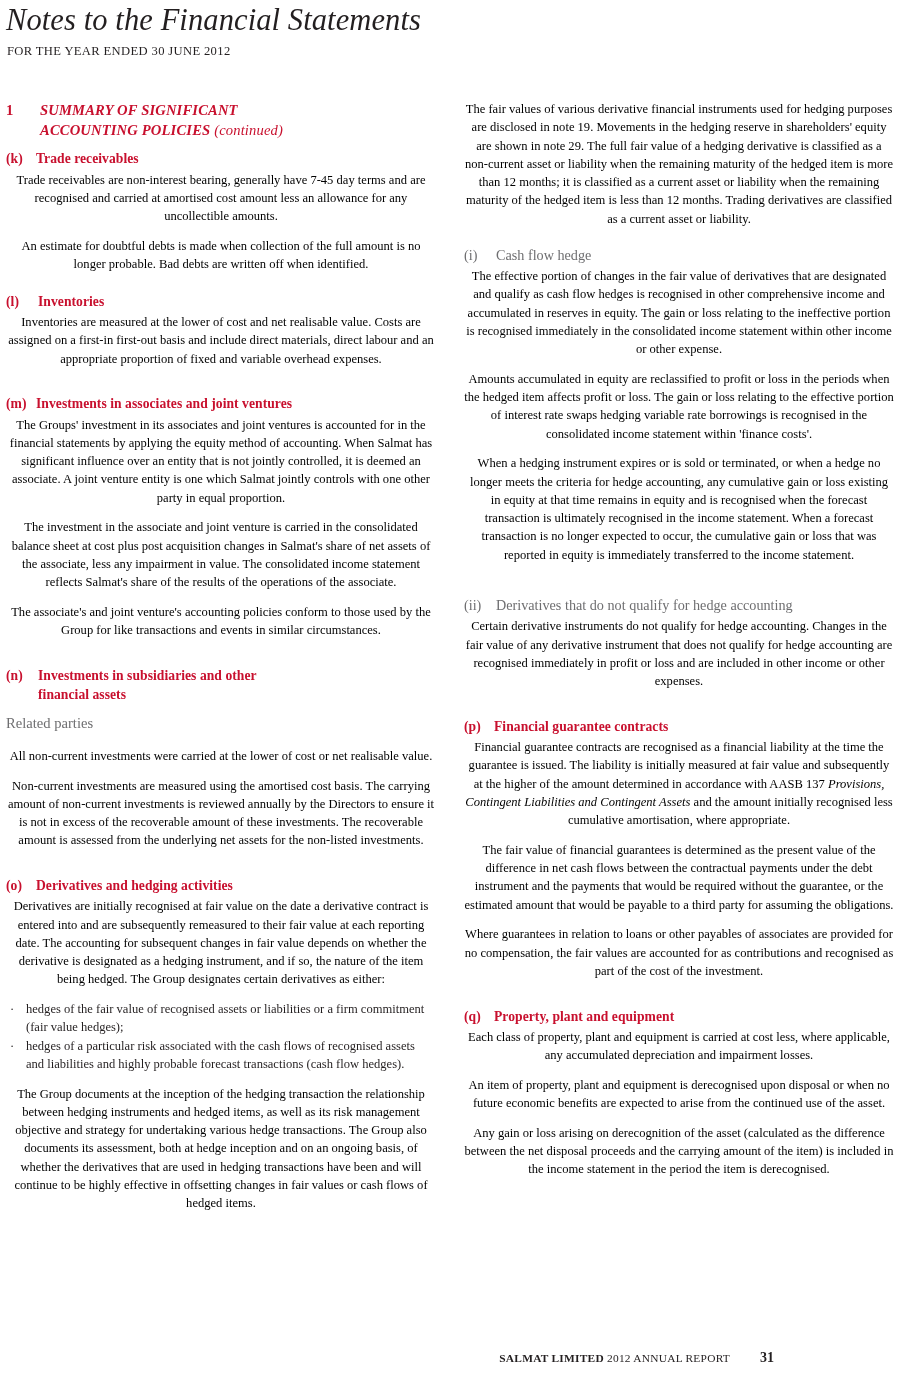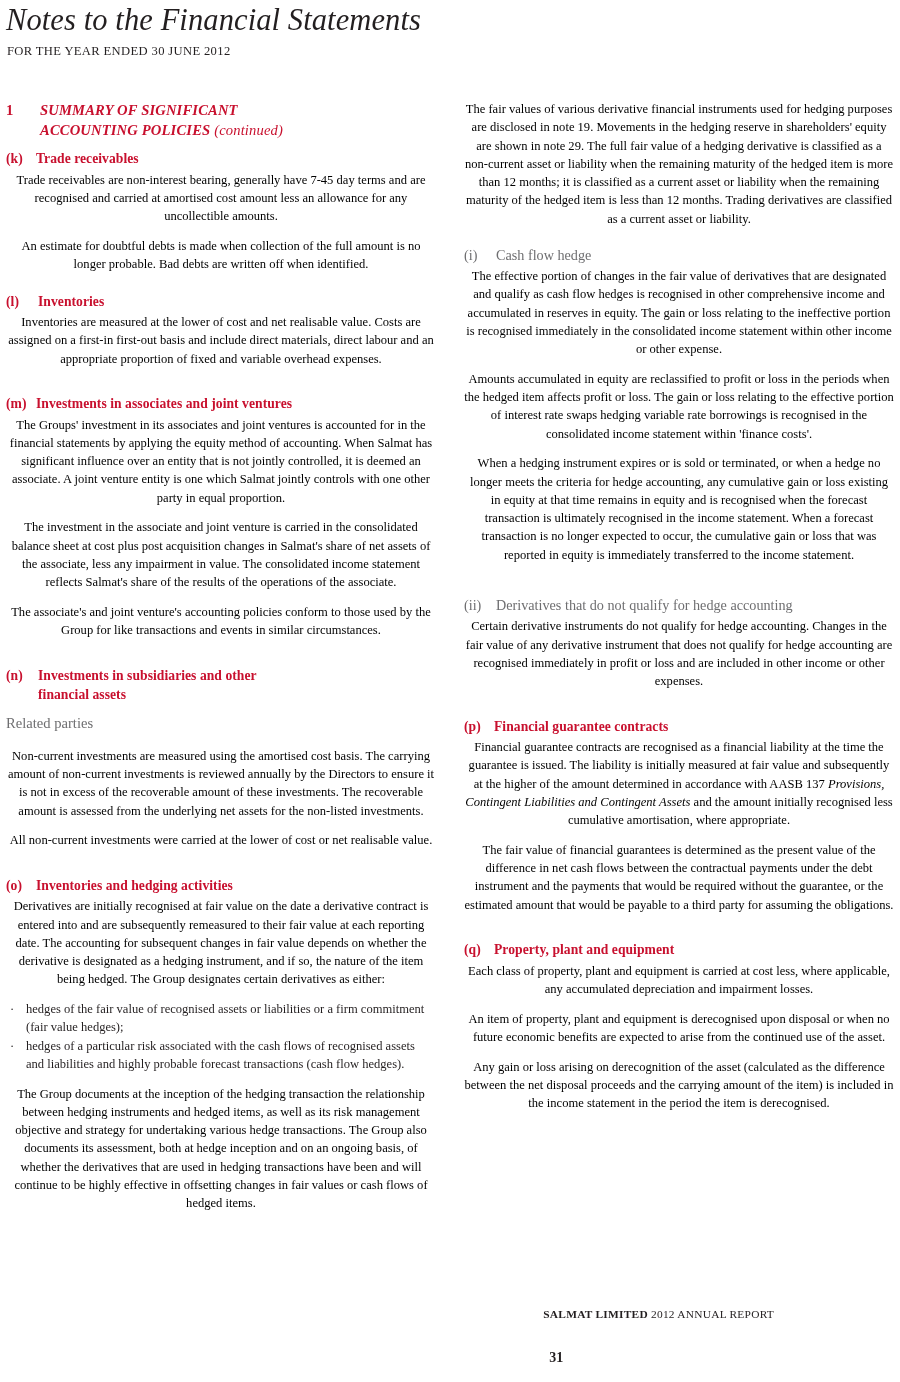--- a/index.html
+++ b/index.html
@@ -172,22 +172,21 @@
     right: 6px;
     bottom: 16px;
     height: 20px;
   }
   .footer-inner {
     position: absolute;
     right: 0;
     bottom: 0;
     display: flex;
     align-items: baseline;
-    gap: 30px;
-    flex-direction: column;
+    gap: 24px;
   }
   .footer-text {
     font-size: 11.4px;
     letter-spacing: 0.25px;
     color: #231f20;
     white-space: nowrap;
   }
   .footer-text .brand {
     font-weight: bold;
   }
@@ -251,28 +250,28 @@
 
       <h3 class="sec">
         <span class="lbl">(n)</span>
         <span class="txt">
           <span>Investments in subsidiaries and other</span><br>
           <span>financial assets</span>
         </span>
       </h3>
       <div class="gap-sm"></div>
       <h4 class="plain">Related parties</h4>
+      <p class="body">All non-current investments were carried at the lower of cost or net realisable value.</p>
       <p class="body">Non-current investments are measured using the amortised cost basis. The carrying amount of non-current investments is reviewed annually by the Directors to ensure it is not in excess of the recoverable amount of these investments. The recoverable amount is assessed from the underlying net assets for the non-listed investments.</p>
-      <p class="body">All non-current investments were carried at the lower of cost or net realisable value.</p>
 
       <div class="gap-md"></div>
 
       <h3 class="sec tight">
         <span class="lbl">(o)</span>
-        <span class="txt">Inventories and hedging activities</span>
+        <span class="txt">Derivatives and hedging activities</span>
       </h3>
       <p class="body">Derivatives are initially recognised at fair value on the date a derivative contract is entered into and are subsequently remeasured to their fair value at each reporting date. The accounting for subsequent changes in fair value depends on whether the derivative is designated as a hedging instrument, and if so, the nature of the item being hedged. The Group designates certain derivatives as either:</p>
       <ul class="bullets">
         <li>
           <span class="dot">·</span>
           <span>hedges of the fair value of recognised assets or liabilities or a firm commitment (fair value hedges);</span>
         </li>
         <li>
           <span class="dot">·</span>
           <span>hedges of a particular risk associated with the cash flows of recognised assets and liabilities and highly probable forecast transactions (cash flow hedges).</span>
@@ -305,20 +304,21 @@
       <p class="body">Certain derivative instruments do not qualify for hedge accounting. Changes in the fair value of any derivative instrument that does not qualify for hedge accounting are recognised immediately in profit or loss and are included in other income or other expenses.</p>
 
       <div class="gap-md"></div>
 
       <h3 class="sec tight">
         <span class="lbl">(p)</span>
         <span class="txt">Financial guarantee contracts</span>
       </h3>
       <p class="body"><span>Financial guarantee contracts are recognised as a financial liability at the time the guarantee is issued. The liability is initially measured at fair value and subsequently at the higher of the amount determined in accordance with AASB 137 </span><em>Provisions, Contingent Liabilities and Contingent Assets</em><span> and the amount initially recognised less cumulative amortisation, where appropriate.</span></p>
       <p class="body">The fair value of financial guarantees is determined as the present value of the difference in net cash flows between the contractual payments under the debt instrument and the payments that would be required without the guarantee, or the estimated amount that would be payable to a third party for assuming the obligations.</p>
+      <p class="body">Where guarantees in relation to loans or other payables of associates are provided for no compensation, the fair values are accounted for as contributions and recognised as part of the cost of the investment.</p>
 
       <div class="gap-md"></div>
 
       <h3 class="sec tight">
         <span class="lbl">(q)</span>
         <span class="txt">Property, plant and equipment</span>
       </h3>
       <p class="body">Each class of property, plant and equipment is carried at cost less, where applicable, any accumulated depreciation and impairment losses.</p>
       <p class="body">An item of property, plant and equipment is derecognised upon disposal or when no future economic benefits are expected to arise from the continued use of the asset.</p>
       <p class="body">Any gain or loss arising on derecognition of the asset (calculated as the difference between the net disposal proceeds and the carrying amount of the item) is included in the income statement in the period the item is derecognised.</p>

